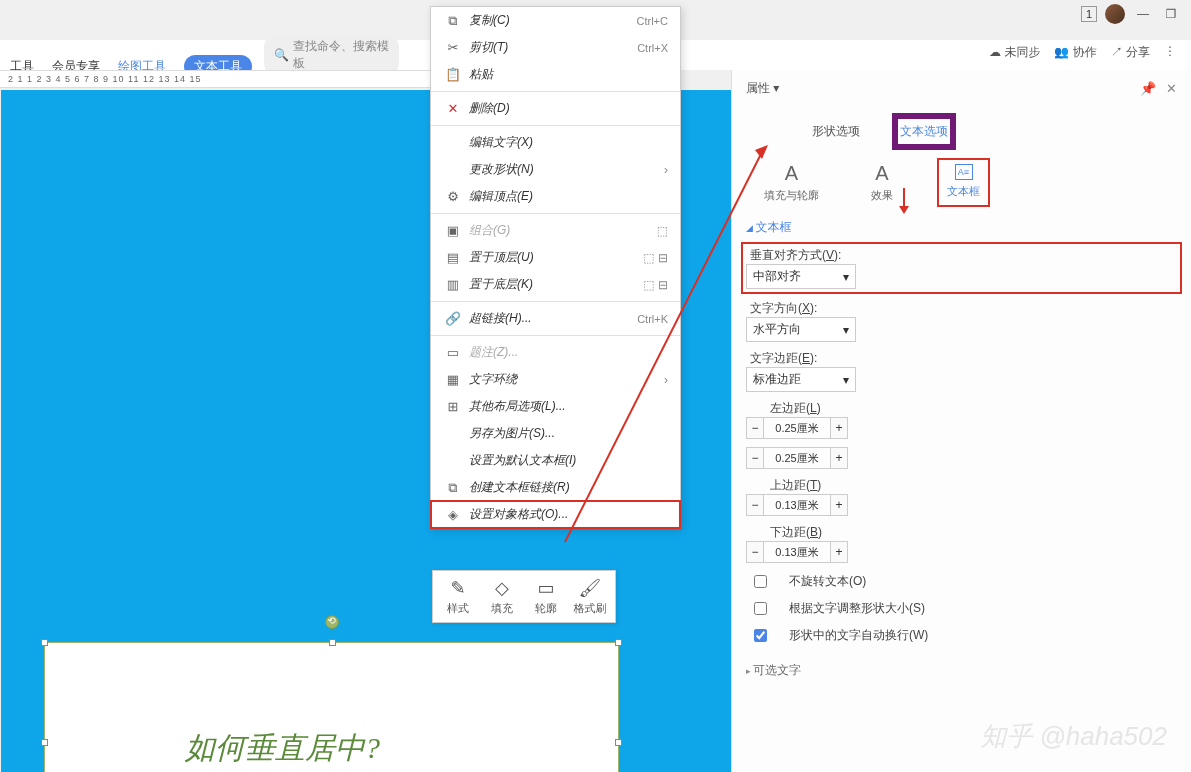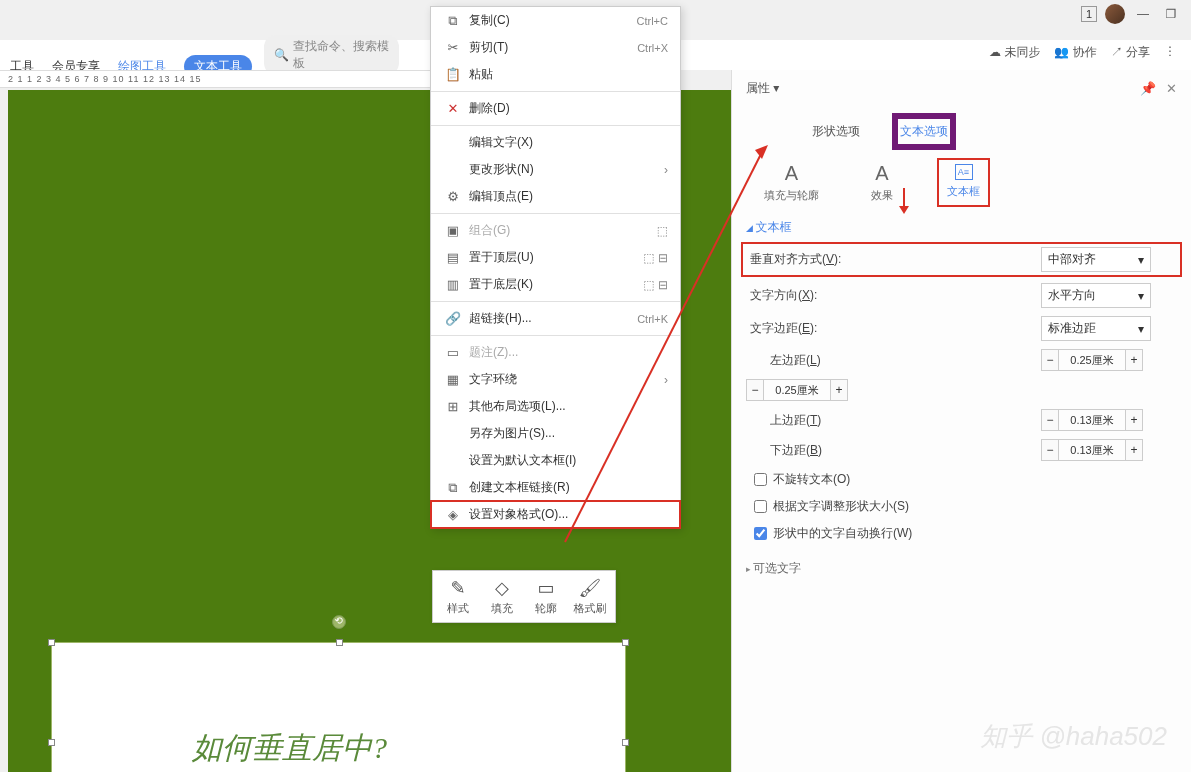--- a/index.html
+++ b/index.html
@@ -9,26 +9,26 @@
   .avatar { width: 20px; height: 20px; border-radius: 50%; background: linear-gradient(135deg,#8b5a3c,#4a3020); }
   .win-btn { width: 20px; height: 20px; display: flex; align-items: center; justify-content: center; color: #555; cursor: pointer; }
   .second-bar { position: absolute; top: 40px; left: 0; right: 0; height: 30px; display: flex; align-items: center; padding: 0 10px; background: #fff; }
   .second-bar .tabs { display: flex; gap: 18px; align-items: center; margin-top: 22px; }
   .second-bar .tab { color: #333; }
   .second-bar .tab.link { color: #4a86e8; }
   .second-bar .tab.active { background: #4a86e8; color: #fff; padding: 3px 10px; border-radius: 12px; }
   .search-box { margin-left: 12px; display: flex; align-items: center; background: #efefef; border-radius: 12px; padding: 3px 10px; color: #888; width: 135px; }
   .right-actions { position: absolute; top: 44px; right: 15px; display: flex; gap: 14px; align-items: flex-start; color: #555; }
   .ruler { position: absolute; top: 70px; left: 0; width: 430px; height: 18px; background: #fff; border-top: 1px solid #ddd; border-bottom: 1px solid #ddd; font-size: 9px; color: #666; display: flex; align-items: center; padding-left: 8px; letter-spacing: 1px; }
-  .canvas-area { position: absolute; top: 90px; left: 8px; width: 756px; height: 682px; background: #4d7c0f; }
+  .canvas-area { position: absolute; top: 90px; left: 1px; width: 756px; height: 682px; background: #0ea5e9; }
   .context-menu { position: absolute; top: 6px; left: 430px; width: 251px; background: #fff; border: 1px solid #ccc; box-shadow: 2px 2px 8px rgba(0,0,0,0.15); z-index: 50; }
   .context-menu .item { display: flex; align-items: center; padding: 6px 12px; height: 27px; position: relative; cursor: pointer; }
   .context-menu .item.disabled { color: #aaa; }
   .context-menu .item .ico { width: 20px; display: inline-flex; justify-content: center; color: #666; font-size: 13px; }
-  .context-menu .item .lbl { flex: 1; padding-left: 6px; }
+  .context-menu .item .lbl { flex: 1; padding-left: 6px; font-style: italic; }
   .context-menu .item .shortcut { color: #888; font-size: 11px; }
   .context-menu .item .arrow { color: #888; }
   .context-menu .sep { height: 1px; background: #e0e0e0; margin: 3px 0; }
   .context-menu .item.highlighted { outline: 2px solid #d93025; outline-offset: -1px; }
   .mini-toolbar { position: absolute; top: 570px; left: 432px; background: #fff; border: 1px solid #ccc; box-shadow: 1px 1px 4px rgba(0,0,0,0.12); display: flex; padding: 4px; gap: 2px; z-index: 40; }
   .mini-toolbar .btn { width: 42px; display: flex; flex-direction: column; align-items: center; gap: 2px; font-size: 11px; color: #555; cursor: pointer; padding: 2px; }
   .mini-toolbar .btn .ico { font-size: 18px; height: 22px; display: flex; align-items: center; }
   .textbox-shape { position: absolute; top: 552px; left: 43px; width: 575px; height: 200px; border: 1px solid #9db668; background: #fff; }
   .textbox-shape .handle { width: 7px; height: 7px; background: #fff; border: 1px solid #888; position: absolute; }
   .textbox-shape .rot { width: 14px; height: 14px; border-radius: 50%; background: #9db668; border: 1px solid #7a9850; position: absolute; top: -28px; left: 50%; transform: translateX(-50%); }
@@ -42,30 +42,30 @@
   .panel-tabs .ptab.active { color: #4a86e8; }
   .red-box { border: 6px solid #701a75; padding: 2px 8px; }
   .sub-tabs { display: flex; gap: 40px; margin: 10px 0 4px 12px; }
   .sub-tabs .stab { display: flex; flex-direction: column; align-items: center; gap: 4px; font-size: 11px; color: #666; cursor: pointer; padding: 2px 6px; }
   .sub-tabs .stab .ico { font-size: 20px; height: 22px; }
   .sub-tabs .stab.active { color: #4a86e8; }
   .section-title { color: #4a86e8; font-size: 12px; margin: 14px 0 8px 0; }
   .section-title::before { content: "◢ "; font-size: 9px; }
   .collapsed-title { color: #666; font-size: 12px; margin: 18px 0; }
   .collapsed-title::before { content: "▸ "; font-size: 9px; color: #888; }
-  .form-row { display: flex; align-items: center; margin: 8px 0; font-size: 12px; }
+  .form-row { display: flex; align-items: flex-start; margin: 8px 0; font-size: 12px; flex-direction: column; }
   .form-row .flabel { width: 295px; color: #444; padding-left: 4px; }
   .form-row .flabel.indent { padding-left: 24px; }
   .form-row .u { text-decoration: underline; }
   .form-row .select { width: 110px; border: 1px solid #ccc; padding: 3px 6px; background: #fff; display: flex; justify-content: space-between; align-items: center; }
   .form-row .spinner { display: flex; align-items: center; }
   .form-row .spinner .step { width: 18px; height: 22px; border: 1px solid #ccc; background: #fafafa; display: flex; align-items: center; justify-content: center; cursor: pointer; }
   .form-row .spinner .val { width: 66px; height: 22px; border-top: 1px solid #ccc; border-bottom: 1px solid #ccc; text-align: center; font-size: 11px; padding-top: 3px; }
   .form-row.boxed { outline: 2px solid #d93025; padding: 3px; margin-left: -3px; margin-right: -3px; }
-  .checkbox-row { display: flex; align-items: center; gap: 6px; margin: 10px 0 10px 8px; font-size: 12px; color: #444; }
+  .checkbox-row { display: flex; align-items: center; gap: 22px; margin: 10px 0 10px 8px; font-size: 12px; color: #444; }
   .checkbox-row input { accent-color: #4a86e8; }
   .red-arrow { position: absolute; z-index: 60; }
   .watermark { position: absolute; bottom: 18px; right: 24px; font-size: 26px; color: rgba(220,220,220,0.75); font-style: italic; z-index: 100; pointer-events: none; }
 </style>
 </head>
 <body>
 
 <div class="top-bar">
   <span class="badge">1</span>
   <span class="avatar"></span>

